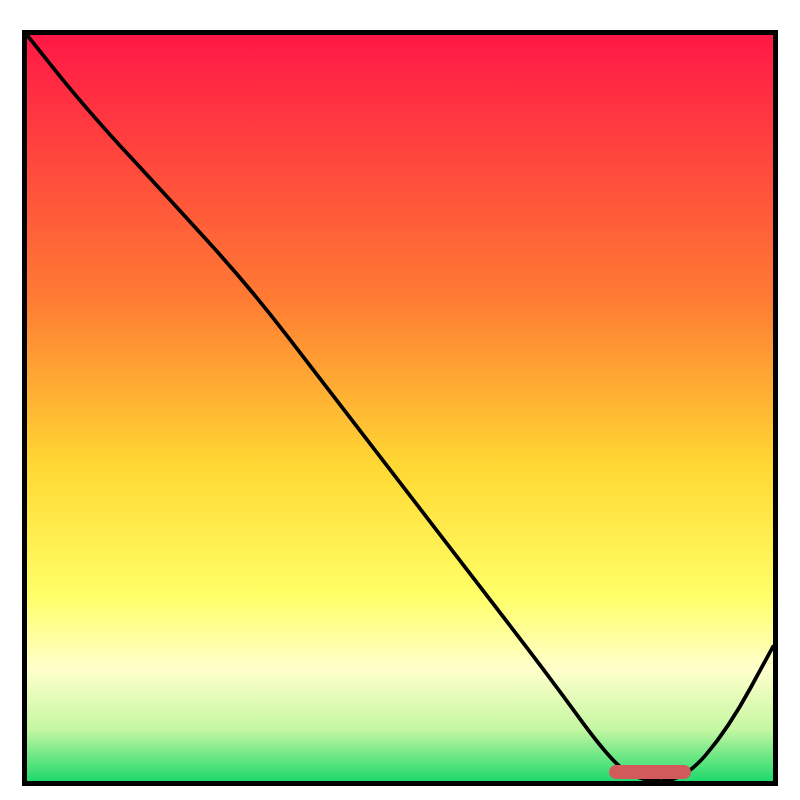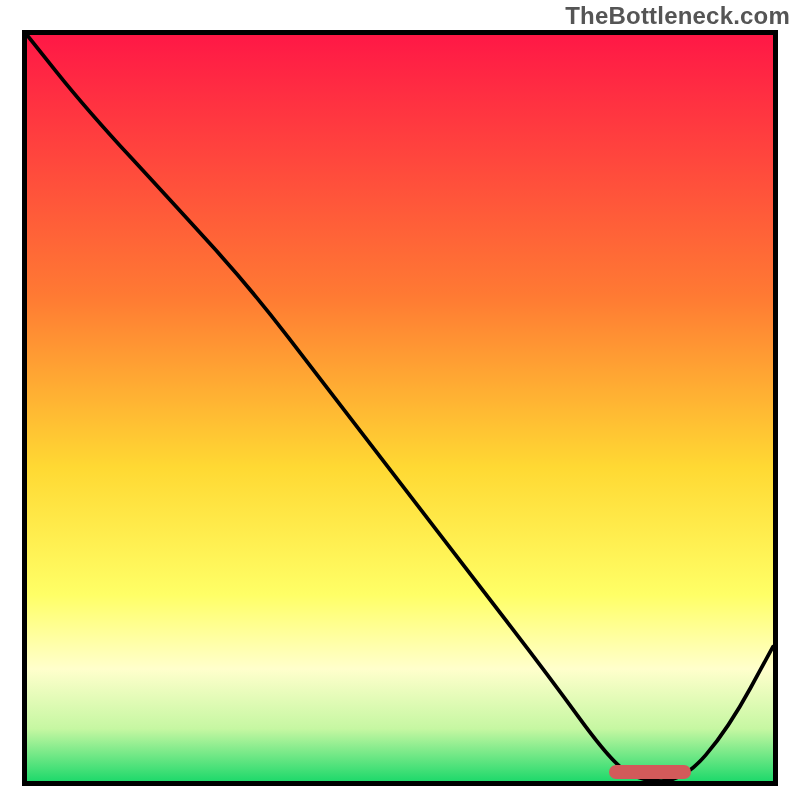--- a/index.html
+++ b/index.html
@@ -51,21 +51,20 @@
     height: 14px;
     border-radius: 7px;
     background: #d25a5a;
     bottom: 2px;
   }
 </style>
 </head>
 <body>
 
 <div class="page">
-  <div class="watermark">TheBottleneck.com</div>
 
   <div class="chart-frame">
     <div class="gradient" style="background: linear-gradient(rgb(255, 24, 70) 0%, rgb(255, 122, 51) 35%, rgb(255, 217, 51) 58%, rgb(255, 255, 102) 75%, rgb(255, 255, 204) 85%, rgb(198, 247, 162) 93%, rgb(31, 217, 107) 100%);"></div>
 
     <svg class="curve" viewBox="0 0 100 100" preserveAspectRatio="none">
       <path fill="none" stroke="#000" stroke-width="0.5" stroke-linejoin="round" stroke-linecap="round" d="M 0 0 Q 0 0 4 5 Q 8 10 14 16.5 Q 20 23 25 28.5 Q 30 34 35 40.5 Q 40 47 45 53.5 Q 50 60 55 66.5 Q 60 73 65 79.5 Q 70 86 74 91.5 Q 78 97 80 98.5 Q 82 100 85 100 Q 88 100 91 96.5 Q 94 93 97 87.5 T 100 82"></path>
     </svg>
 
     <div class="marker" style="left: 581.88px; width: 82.06px; background: rgb(210, 90, 90);"></div>
   </div>

